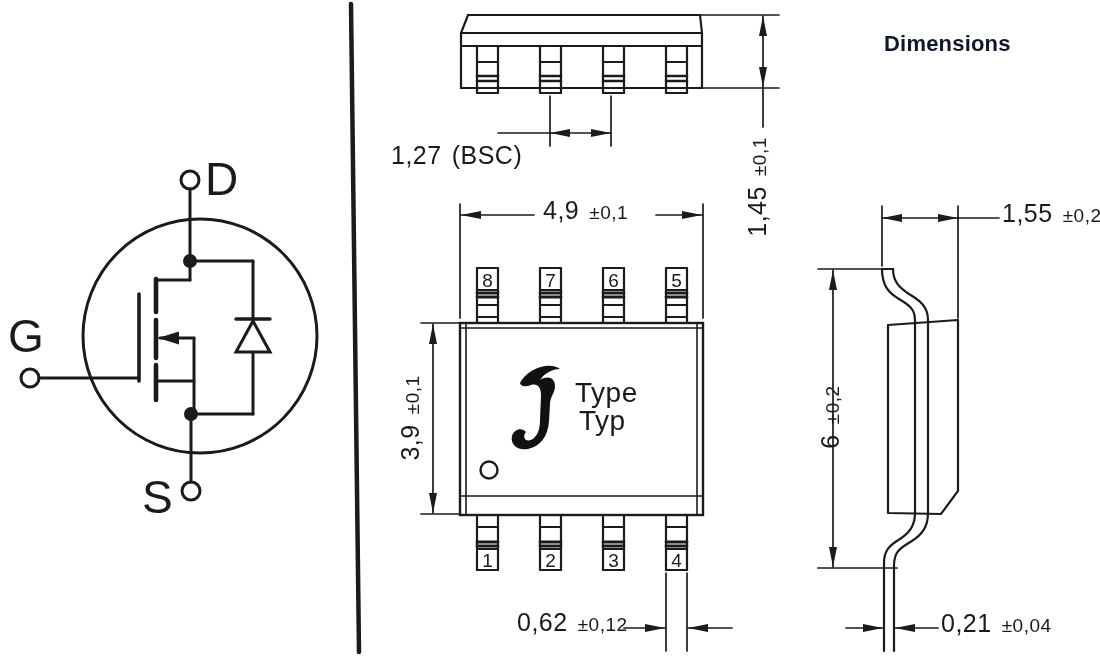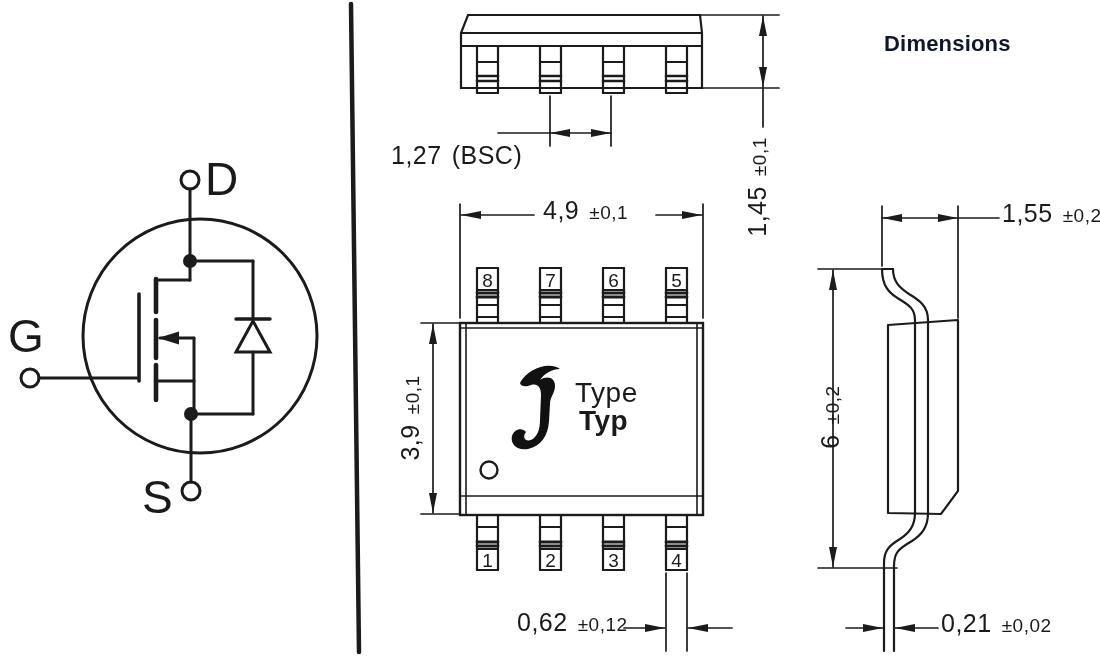--- a/index.html
+++ b/index.html
@@ -289,25 +289,25 @@
   <div class="t dim rot" style="left:830px;top:417px;">
     <span class="v">6</span>
     <span class="tol">±0,2</span>
   </div>
   <div class="t dim" style="left:1002px;top:201px;justify-content:flex-end;">
     <span class="v">1,55</span>
     <span class="tol">±0,2</span>
   </div>
   <div class="t dim" style="left:941px;top:611px;">
     <span class="v">0,21</span>
-    <span class="tol">±0,02</span>
+    <span class="tol">±0,04</span>
   </div>
 
   <div class="t mark" style="left:575px;top:379px;">Type</div>
-  <div class="t mark" style="left:579px;top:407px;font-weight:bold;">Typ</div>
+  <div class="t mark" style="left:579px;top:407px;">Typ</div>
 
   <div class="t pin" style="left:477px;top:271px;">8</div>
   <div class="t pin" style="left:540px;top:271px;">7</div>
   <div class="t pin" style="left:603px;top:271px;">6</div>
   <div class="t pin" style="left:666px;top:271px;">5</div>
   <div class="t pin" style="left:477px;top:551px;">1</div>
   <div class="t pin" style="left:540px;top:551px;">2</div>
   <div class="t pin" style="left:603px;top:551px;">3</div>
   <div class="t pin" style="left:666px;top:551px;">4</div>
 

